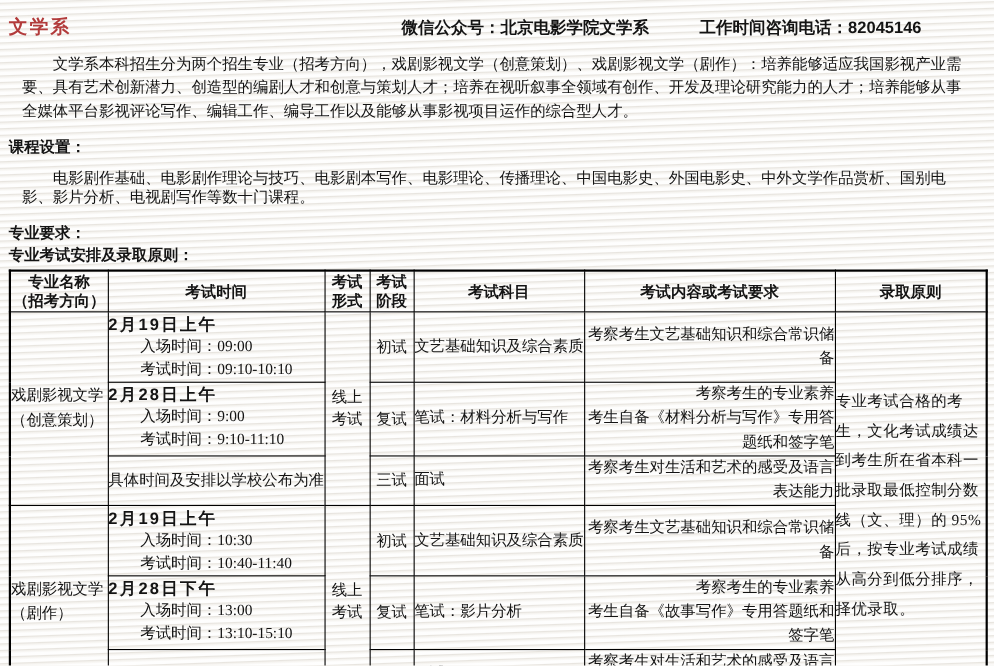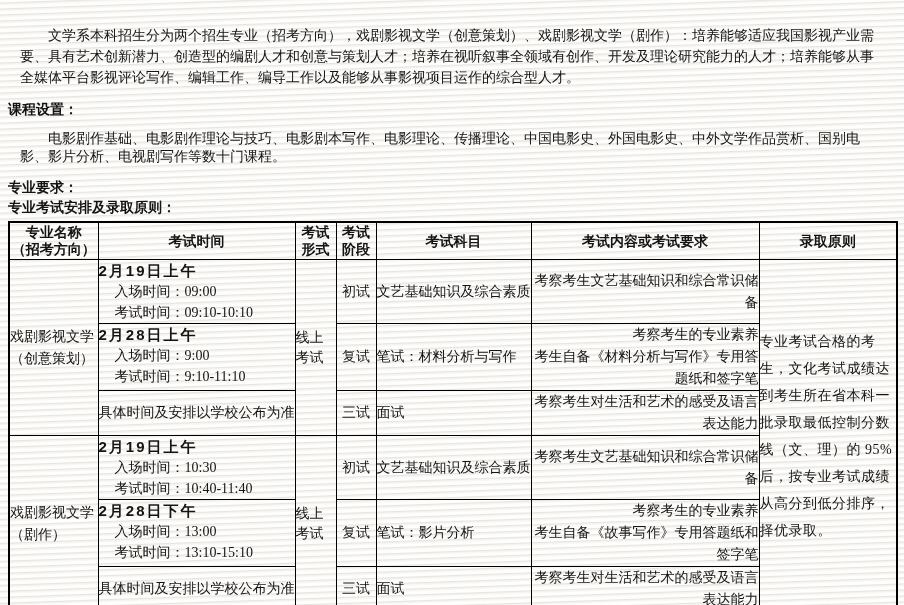--- a/index.html
+++ b/index.html
@@ -20,35 +20,40 @@
   .sec-heading{font-family:"Liberation Sans","DejaVu Sans",sans-serif;font-weight:bold;font-size:14px;line-height:18px;}
   .para{font-size:14px;margin:12px;text-indent:2em;}
   .intro-para{line-height:21px;}
   .tight-para{line-height:18px;}
   .table-heading{margin-top:2px;}
   table.exam{border-collapse:collapse;table-layout:fixed;width:888px;margin-top:5px;border:2px solid #000;}
   table.exam td, table.exam th{border:1px solid #000;padding:0;overflow:hidden;}
   th.hdr{height:36px;font-family:"Liberation Sans","DejaVu Sans",sans-serif;font-weight:bold;font-size:14px;line-height:17px;text-align:center;vertical-align:middle;white-space:pre-line;}
   .pre{white-space:pre-line;}
   td.major{text-align:left;vertical-align:middle;font-size:14px;line-height:22px;}
-  td.fmt{text-align:left;vertical-align:middle;font-size:14px;line-height:20px;}
+  td.fmt{text-align:center;vertical-align:middle;font-size:14px;line-height:20px;}
   td.time-cell{vertical-align:top;}
   .t-date{font-family:"Liberation Sans","DejaVu Sans",sans-serif;font-weight:bold;font-size:15px;text-align:left;padding-top:2px;letter-spacing:2px;}
-  .t-line{font-size:14px;text-align:left;padding-left:16px;line-height:21px;}
+  .t-line{font-size:14px;text-align:left;padding-left:29px;line-height:21px;}
   td.time-note{text-align:center;vertical-align:middle;font-size:14px;margin-top:48px;}
   td.stage{text-align:center;vertical-align:middle;font-size:14px;}
   td.subject{text-align:left;vertical-align:middle;font-size:14px;padding-left:8px;padding-right:4px;line-height:20px;}
   td.content{text-align:right;vertical-align:middle;font-size:14px;padding:3px 6px;line-height:22px;}
   td.rule{text-align:left;vertical-align:middle;font-size:14px;padding:4px 7px;line-height:27px;letter-spacing:0.5px;}
 </style>
 </head>
 <body>
 
 <div class="page">
 
+  <div class="title-row">
+    <span class="dept-title">文学系</span>
+    <span class="wechat">微信公众号：北京电影学院文学系</span>
+    <span class="phone">工作时间咨询电话：82045146</span>
+  </div>
 
   <p class="para intro-para">文学系本科招生分为两个招生专业（招考方向），戏剧影视文学（创意策划）、戏剧影视文学（剧作）：培养能够适应我国影视产业需要、具有艺术创新潜力、创造型的编剧人才和创意与策划人才；培养在视听叙事全领域有创作、开发及理论研究能力的人才；培养能够从事全媒体平台影视评论写作、编辑工作、编导工作以及能够从事影视项目运作的综合型人才。</p>
 
   <div class="sec-heading">课程设置：</div>
   <p class="para tight-para">电影剧作基础、电影剧作理论与技巧、电影剧本写作、电影理论、传播理论、中国电影史、外国电影史、中外文学作品赏析、国别电影、影片分析、电视剧写作等数十门课程。</p>
 
   <div class="sec-heading">专业要求：</div>
 
   <div class="sec-heading table-heading">专业考试安排及录取原则：</div>
 

